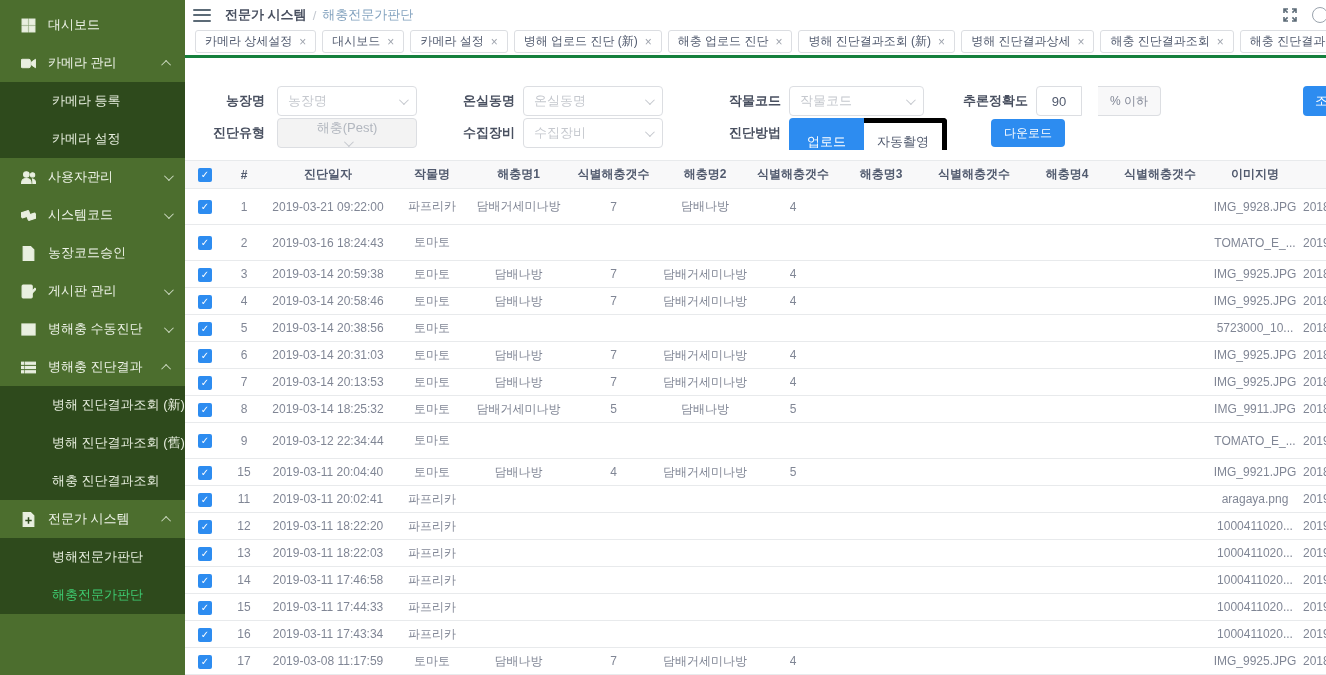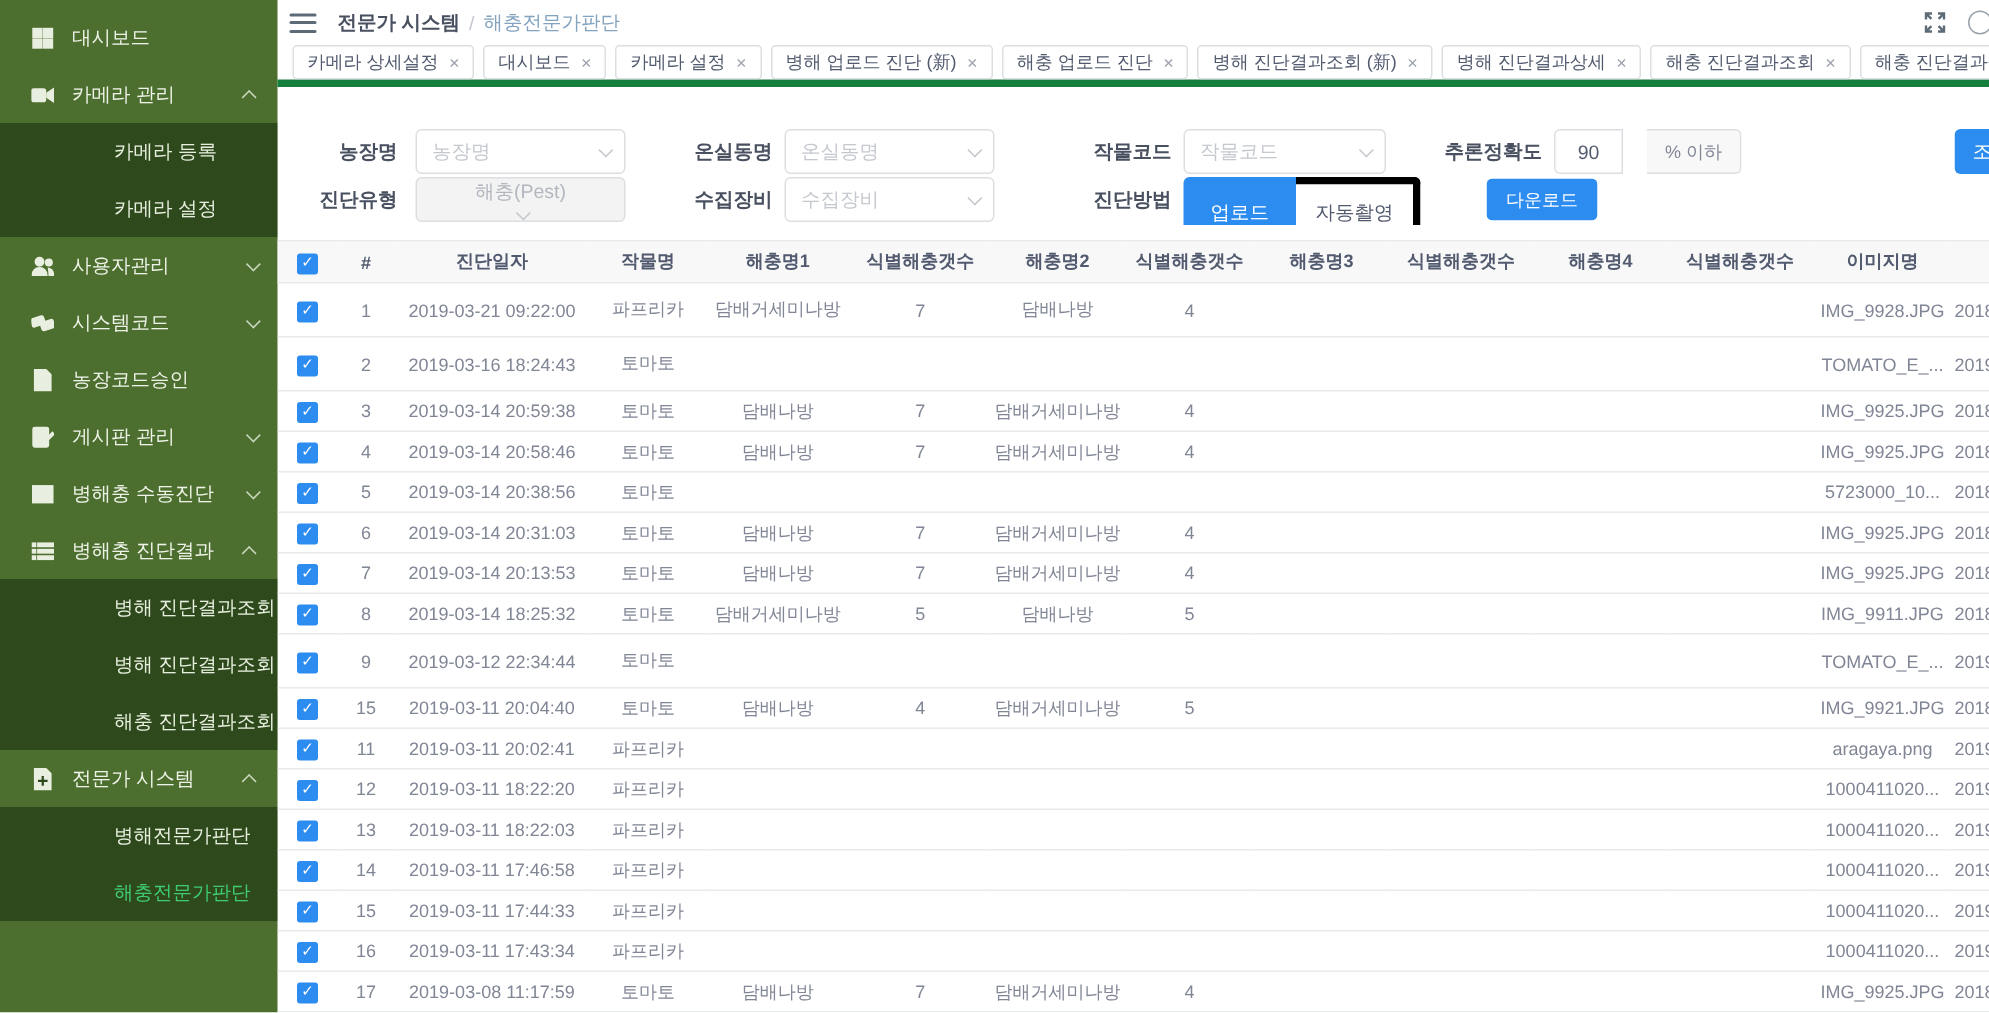--- a/index.html
+++ b/index.html
@@ -10,39 +10,39 @@
   
   .sidebar { width:185px; height:675px; background:#4c6e2e; flex:none; padding-top:6px; overflow:hidden; }
   .s-item { height:38px; display:flex; align-items:center; padding:0 14px 0 20px; color:#eef3e8; font-size:13px; cursor:pointer; }
   .s-ico { width:16px; height:16px; margin-right:12px; display:inline-flex; align-items:center; justify-content:center; flex:none; }
   .s-ico svg { width:15px; height:15px; fill:#e9efe0; stroke:#e9efe0; }
   .s-lbl { flex:1; white-space:nowrap; }
   .chev { width:7px; height:7px; border-right:1.6px solid #c9d7bd; border-bottom:1.6px solid #c9d7bd; flex:none; }
   .chev.down { transform:rotate(45deg) translateY(-2px); }
   .chev.up { transform:rotate(-135deg) translateY(-2px); }
   .s-sub { background:#2e4a1c; }
-  .s-child { height:38px; display:flex; align-items:center; padding-left:76px; color:#e7eede; font-size:13px; cursor:pointer; white-space:nowrap; }
+  .s-child { height:38px; display:flex; align-items:center; padding-left:52px; color:#e7eede; font-size:13px; cursor:pointer; white-space:nowrap; }
   .s-child.active { color:#3ecb71; }
 
   
   .main { flex:1; display:flex; flex-direction:column; min-width:0; }
 
   .topbar { height:30px; display:flex; align-items:center; padding:0 10px 0 8px; flex:none; }
   .hamburger { width:18px; height:13px; display:flex; flex-direction:column; justify-content:space-between; cursor:pointer; margin-right:14px; }
   .hamburger i { display:block; height:2px; background:#5c6b77; border-radius:1px; }
   .breadcrumb { font-size:13px; display:flex; align-items:center; gap:6px; white-space:nowrap; }
   .bc-parent { color:#495060; font-weight:700; }
   .bc-sep { color:#c3c8d0; }
   .bc-cur { color:#84a3bf; }
   .topbar .spacer { flex:1; }
   .fs-icon { width:16px; height:16px; cursor:pointer; margin-right:14px; }
   .fs-icon svg { width:16px; height:16px; stroke:#5c6b77; fill:none; stroke-width:1.6; }
   .edge-icon { width:16px; height:16px; border:1.6px solid #9aa3ad; border-radius:50%; margin-right:-12px; flex:none; }
 
-  .tabbar { height:28px; display:flex; align-items:flex-start; gap:6px; padding:0 4px 0 10px; border-bottom:5px solid #15803d; flex:none; overflow:hidden; }
+  .tabbar { height:28px; display:flex; align-items:flex-start; gap:6px; padding:0 4px 0 10px; border-bottom:3px solid #15803d; flex:none; overflow:hidden; }
   .tab { height:23px; display:inline-flex; align-items:center; gap:7px; padding:0 9px; background:#fff; border:1px solid #dcdee2; border-radius:3px; font-size:12px; color:#515a6e; white-space:nowrap; cursor:pointer; }
   .tab .x { color:#9ea3ad; font-size:12px; cursor:pointer; }
 
   
   .filters { padding:28px 0 0 8px; flex:none; overflow:hidden; }
   .frow { display:flex; align-items:center; height:30px; margin-bottom:2px; white-space:nowrap; }
   .flabel { width:72px; text-align:right; margin-right:12px; font-size:13px; font-weight:700; color:#495060; flex:none; }
   .flabel.g2 { width:68px; margin-left:30px; margin-right:8px; }
   .flabel.g3 { width:68px; margin-left:50px; margin-right:8px; }
   .flabel.g4 { width:70px; margin-left:34px; margin-right:8px; }

